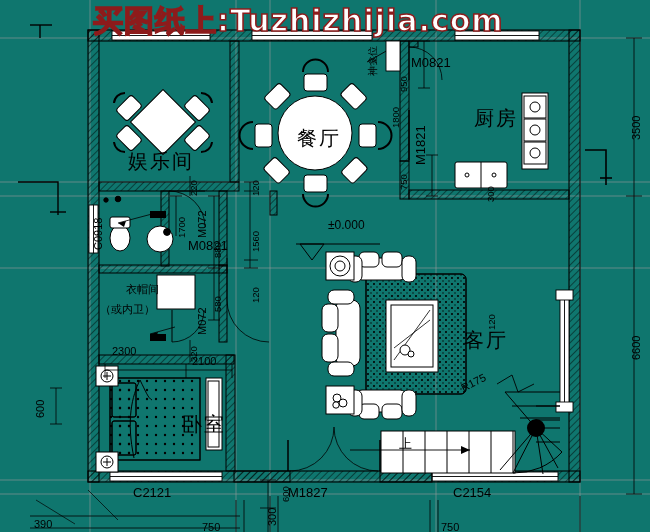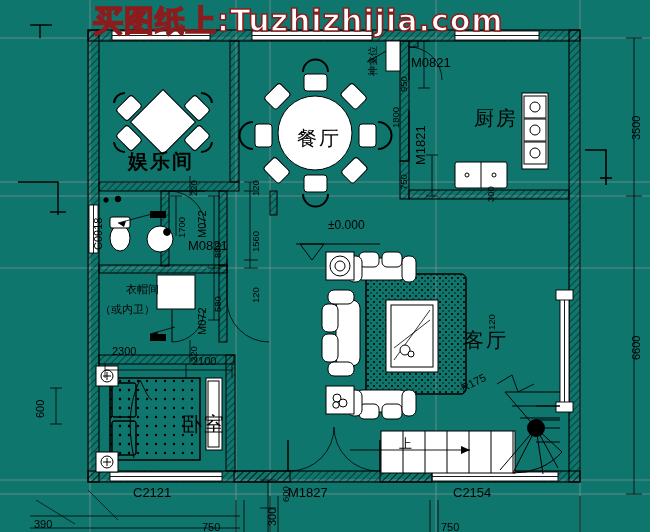--- a/index.html
+++ b/index.html
@@ -405,21 +405,21 @@
     <line x1="176" y1="196" x2="176" y2="236"></line>
     <line x1="170" y1="196" x2="182" y2="196"></line>
 
     <line x1="190" y1="176" x2="190" y2="196"></line>
     <line x1="190" y1="340" x2="190" y2="362"></line>
   </g>
 </svg>
 
 <div class="wm">买图纸上:Tuzhizhijia.com</div>
 
-<div class="lbl room" style="left:128px;top:148px;font-weight:bold;">娱乐间</div>
+<div class="lbl room" style="left:128px;top:148px;">娱乐间</div>
 <div class="lbl room" style="left:297px;top:125px;">餐厅</div>
 <div class="lbl room" style="left:474px;top:105px;">厨房</div>
 <div class="lbl room-sm" style="left:102px;top:282px;margin-left:24px;">衣帽间</div>
 <div class="lbl room-sm" style="left:100px;top:302px;">（或内卫）</div>
 <div class="lbl room" style="left:182px;top:411px;">卧室</div>
 <div class="lbl room" style="left:464px;top:327px;">客厅</div>
 <div class="lbl room-sm rot" style="left:366px;top:76px;font-size:10px;">神龛位</div>
 
 <div class="lbl code-sm rot" style="left:92px;top:250px;">C0918</div>
 <div class="lbl code" style="left:133px;top:485px;">C2121</div>

